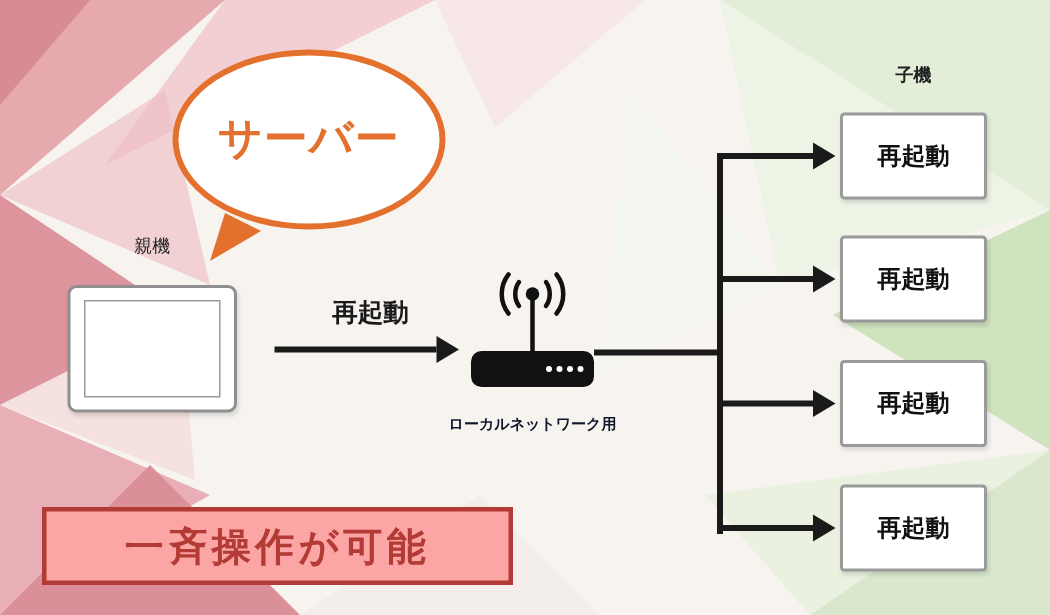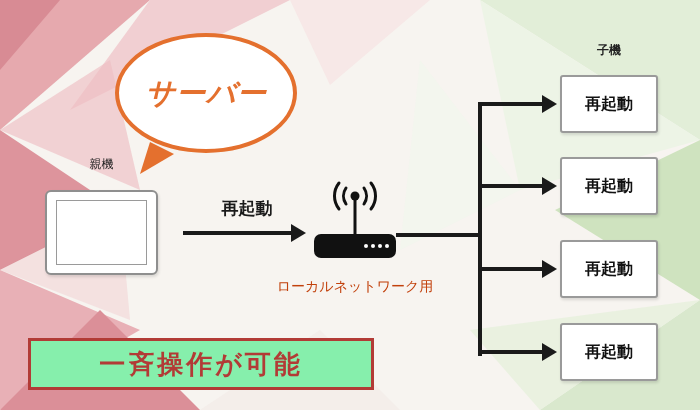--- a/index.html
+++ b/index.html
@@ -27,21 +27,20 @@
     left: 115px; top: 33px;
     width: 182px; height: 120px;
     background: #ffffff;
     border: 4px solid #e4702e;
     border-radius: 50%;
     display: flex;
     flex-direction: column;
     align-items: center;
     justify-content: center;
     text-align: center;
-    font-style: italic;
   }
   .bubble .bubble-line {
     color: #e4702e;
     font-weight: bold;
     font-size: 29px;
     line-height: 1.12;
     letter-spacing: 1px;
   }
   .bubble-tail { left: 138px; top: 140px; }
 
@@ -108,23 +107,23 @@
   .arrow-child-2 { top: 177px; }
   .arrow-child-3 { top: 260px; }
   .arrow-child-4 { top: 343px; }
 
   
   .ap-icon { left: 308px; top: 180px; }
   .ap-label {
     left: 248px; top: 277px;
     width: 214px;
     text-align: center;
-    font-size: 14px;
-    font-weight: normal;
-    color: #c2410c;
+    font-size: 10px;
+    font-weight: bold;
+    color: #0f172a;
     line-height: 1.3;
   }
 
   
   .child-label {
     left: 560px; top: 42px;
     width: 98px;
     text-align: center;
     font-size: 12px;
     font-weight: bold;
@@ -145,22 +144,22 @@
     color: #111;
   }
   .child-box-1 { top: 75px; }
   .child-box-2 { top: 157px; }
   .child-box-3 { top: 240px; }
   .child-box-4 { top: 323px; }
 
   
   .banner {
     left: 28px; top: 338px;
-    width: 346px; height: 52px;
-    background: #86efac;
+    width: 314px; height: 52px;
+    background: #fca5a5;
     border: 3px solid #b23b36;
     display: flex;
     align-items: center;
     justify-content: center;
   }
   .banner .banner-text {
     color: #b23b36;
     font-size: 26px;
     font-weight: bold;
     letter-spacing: 3px;

